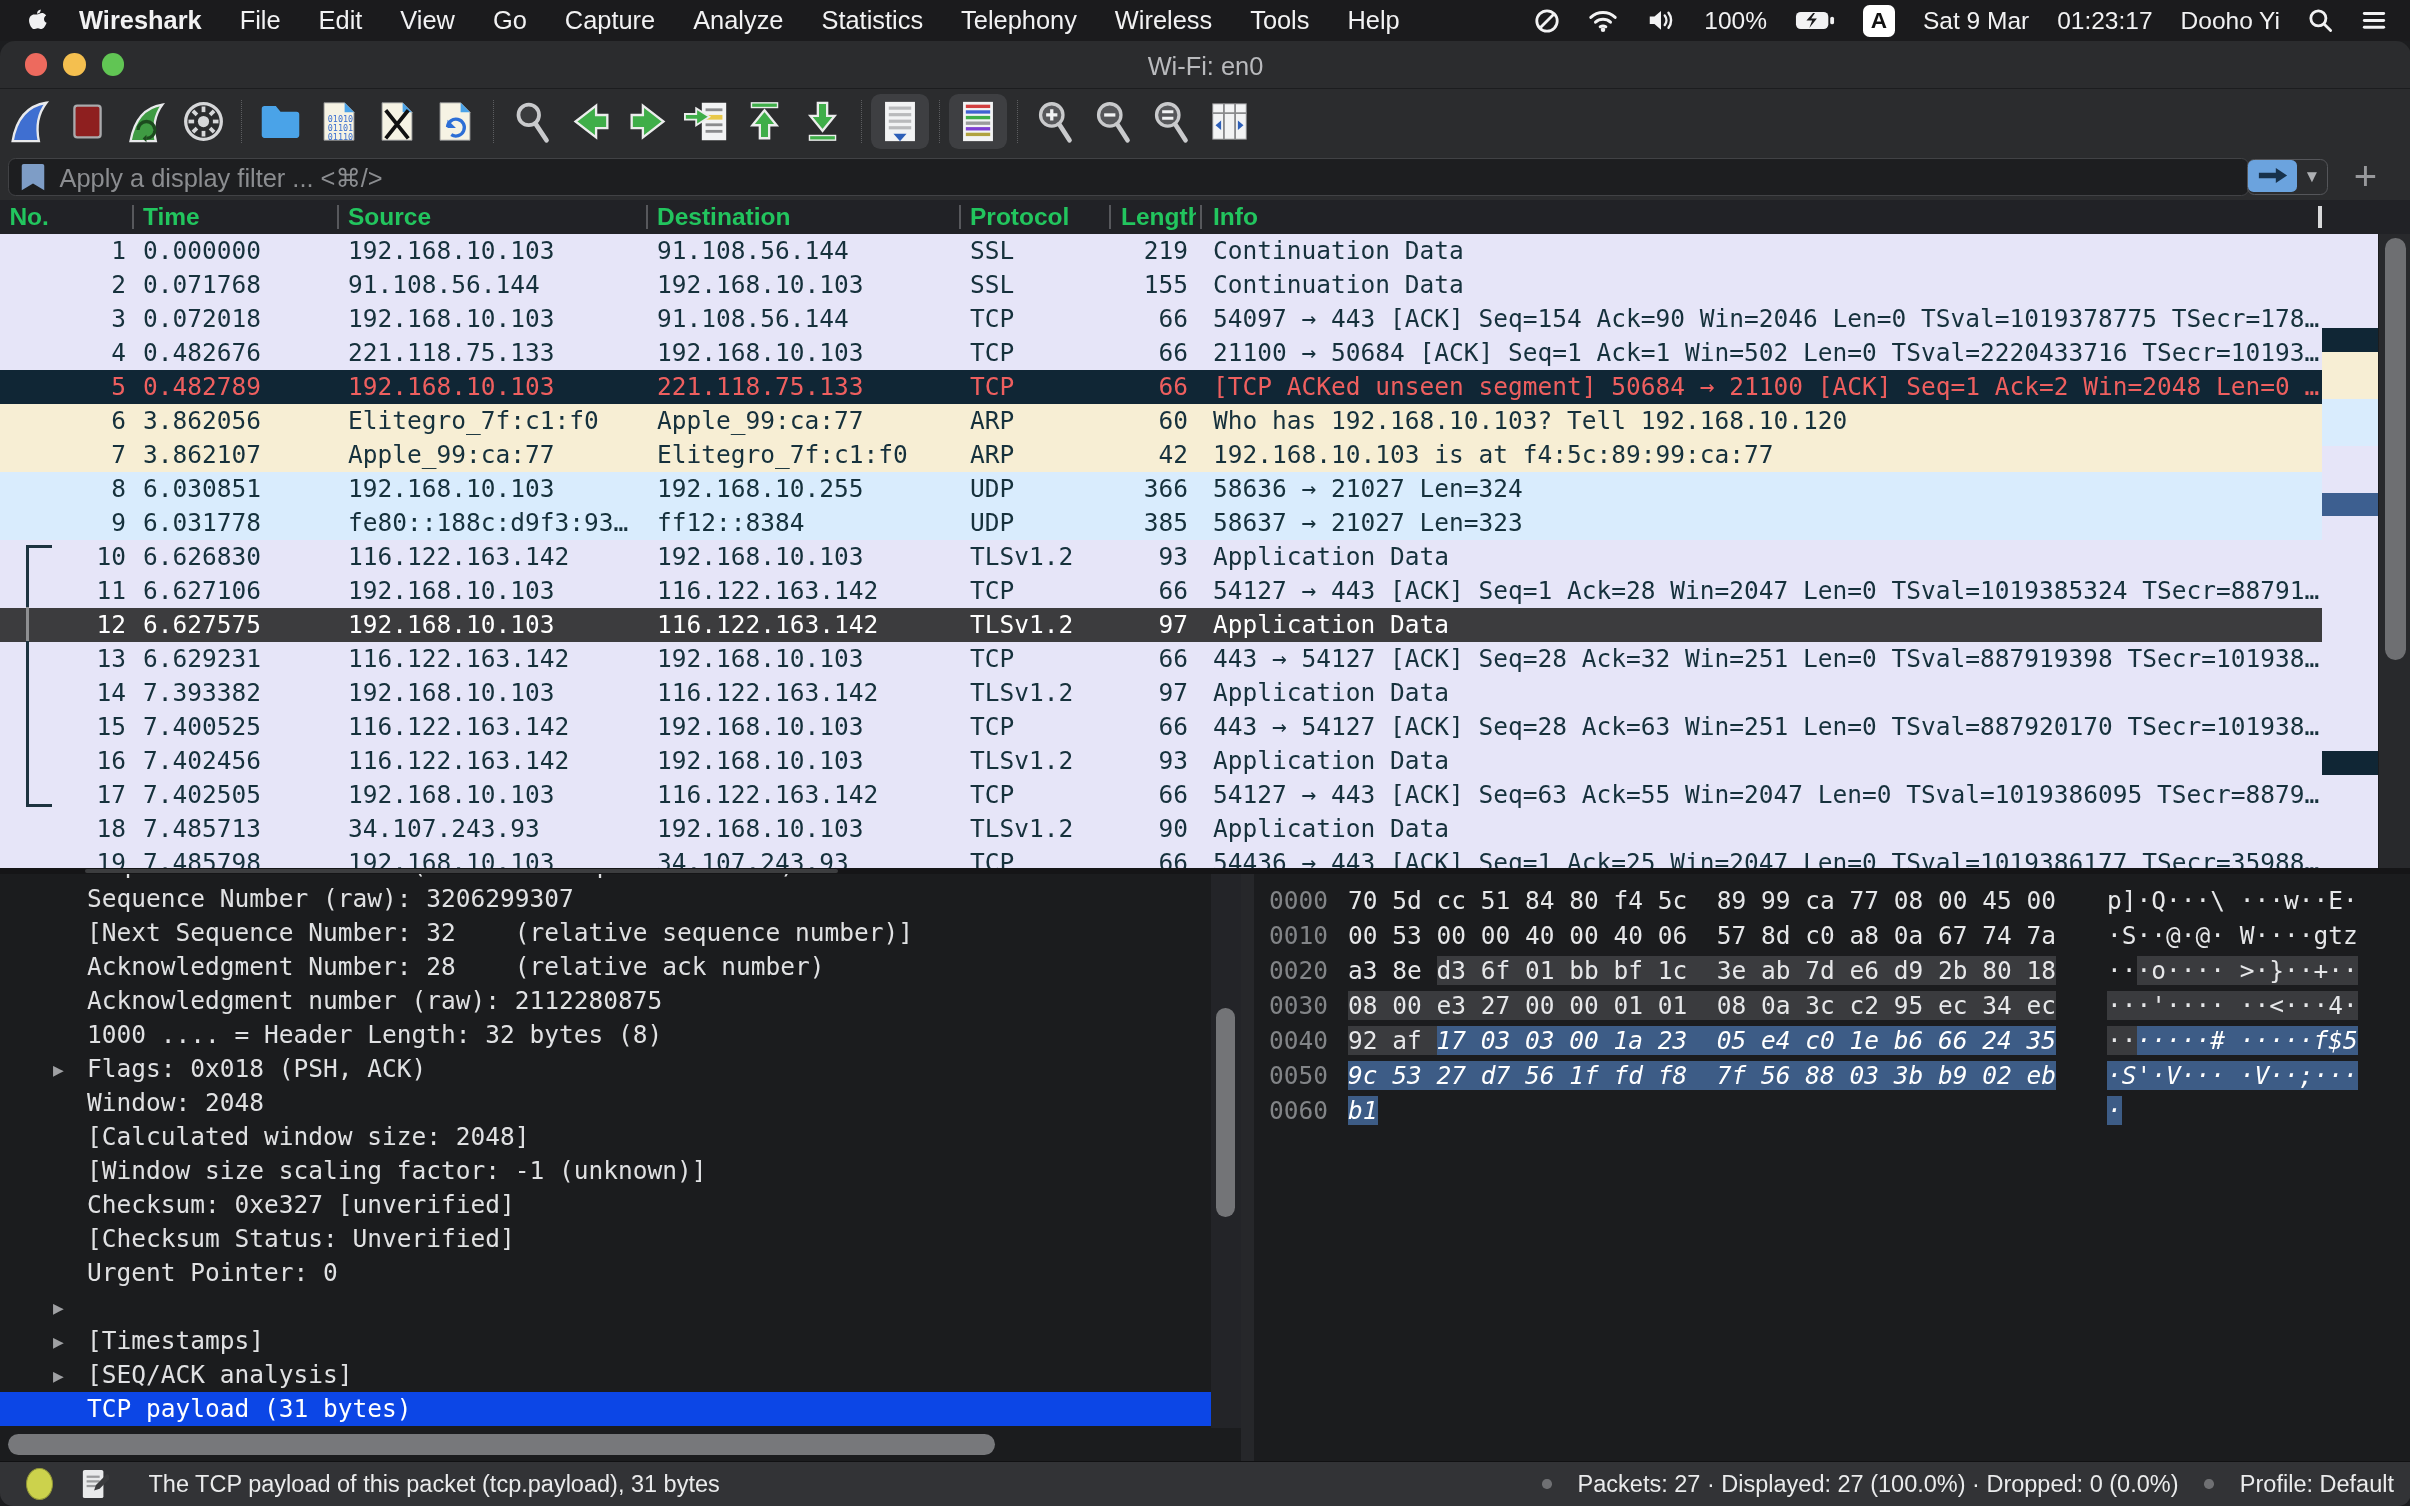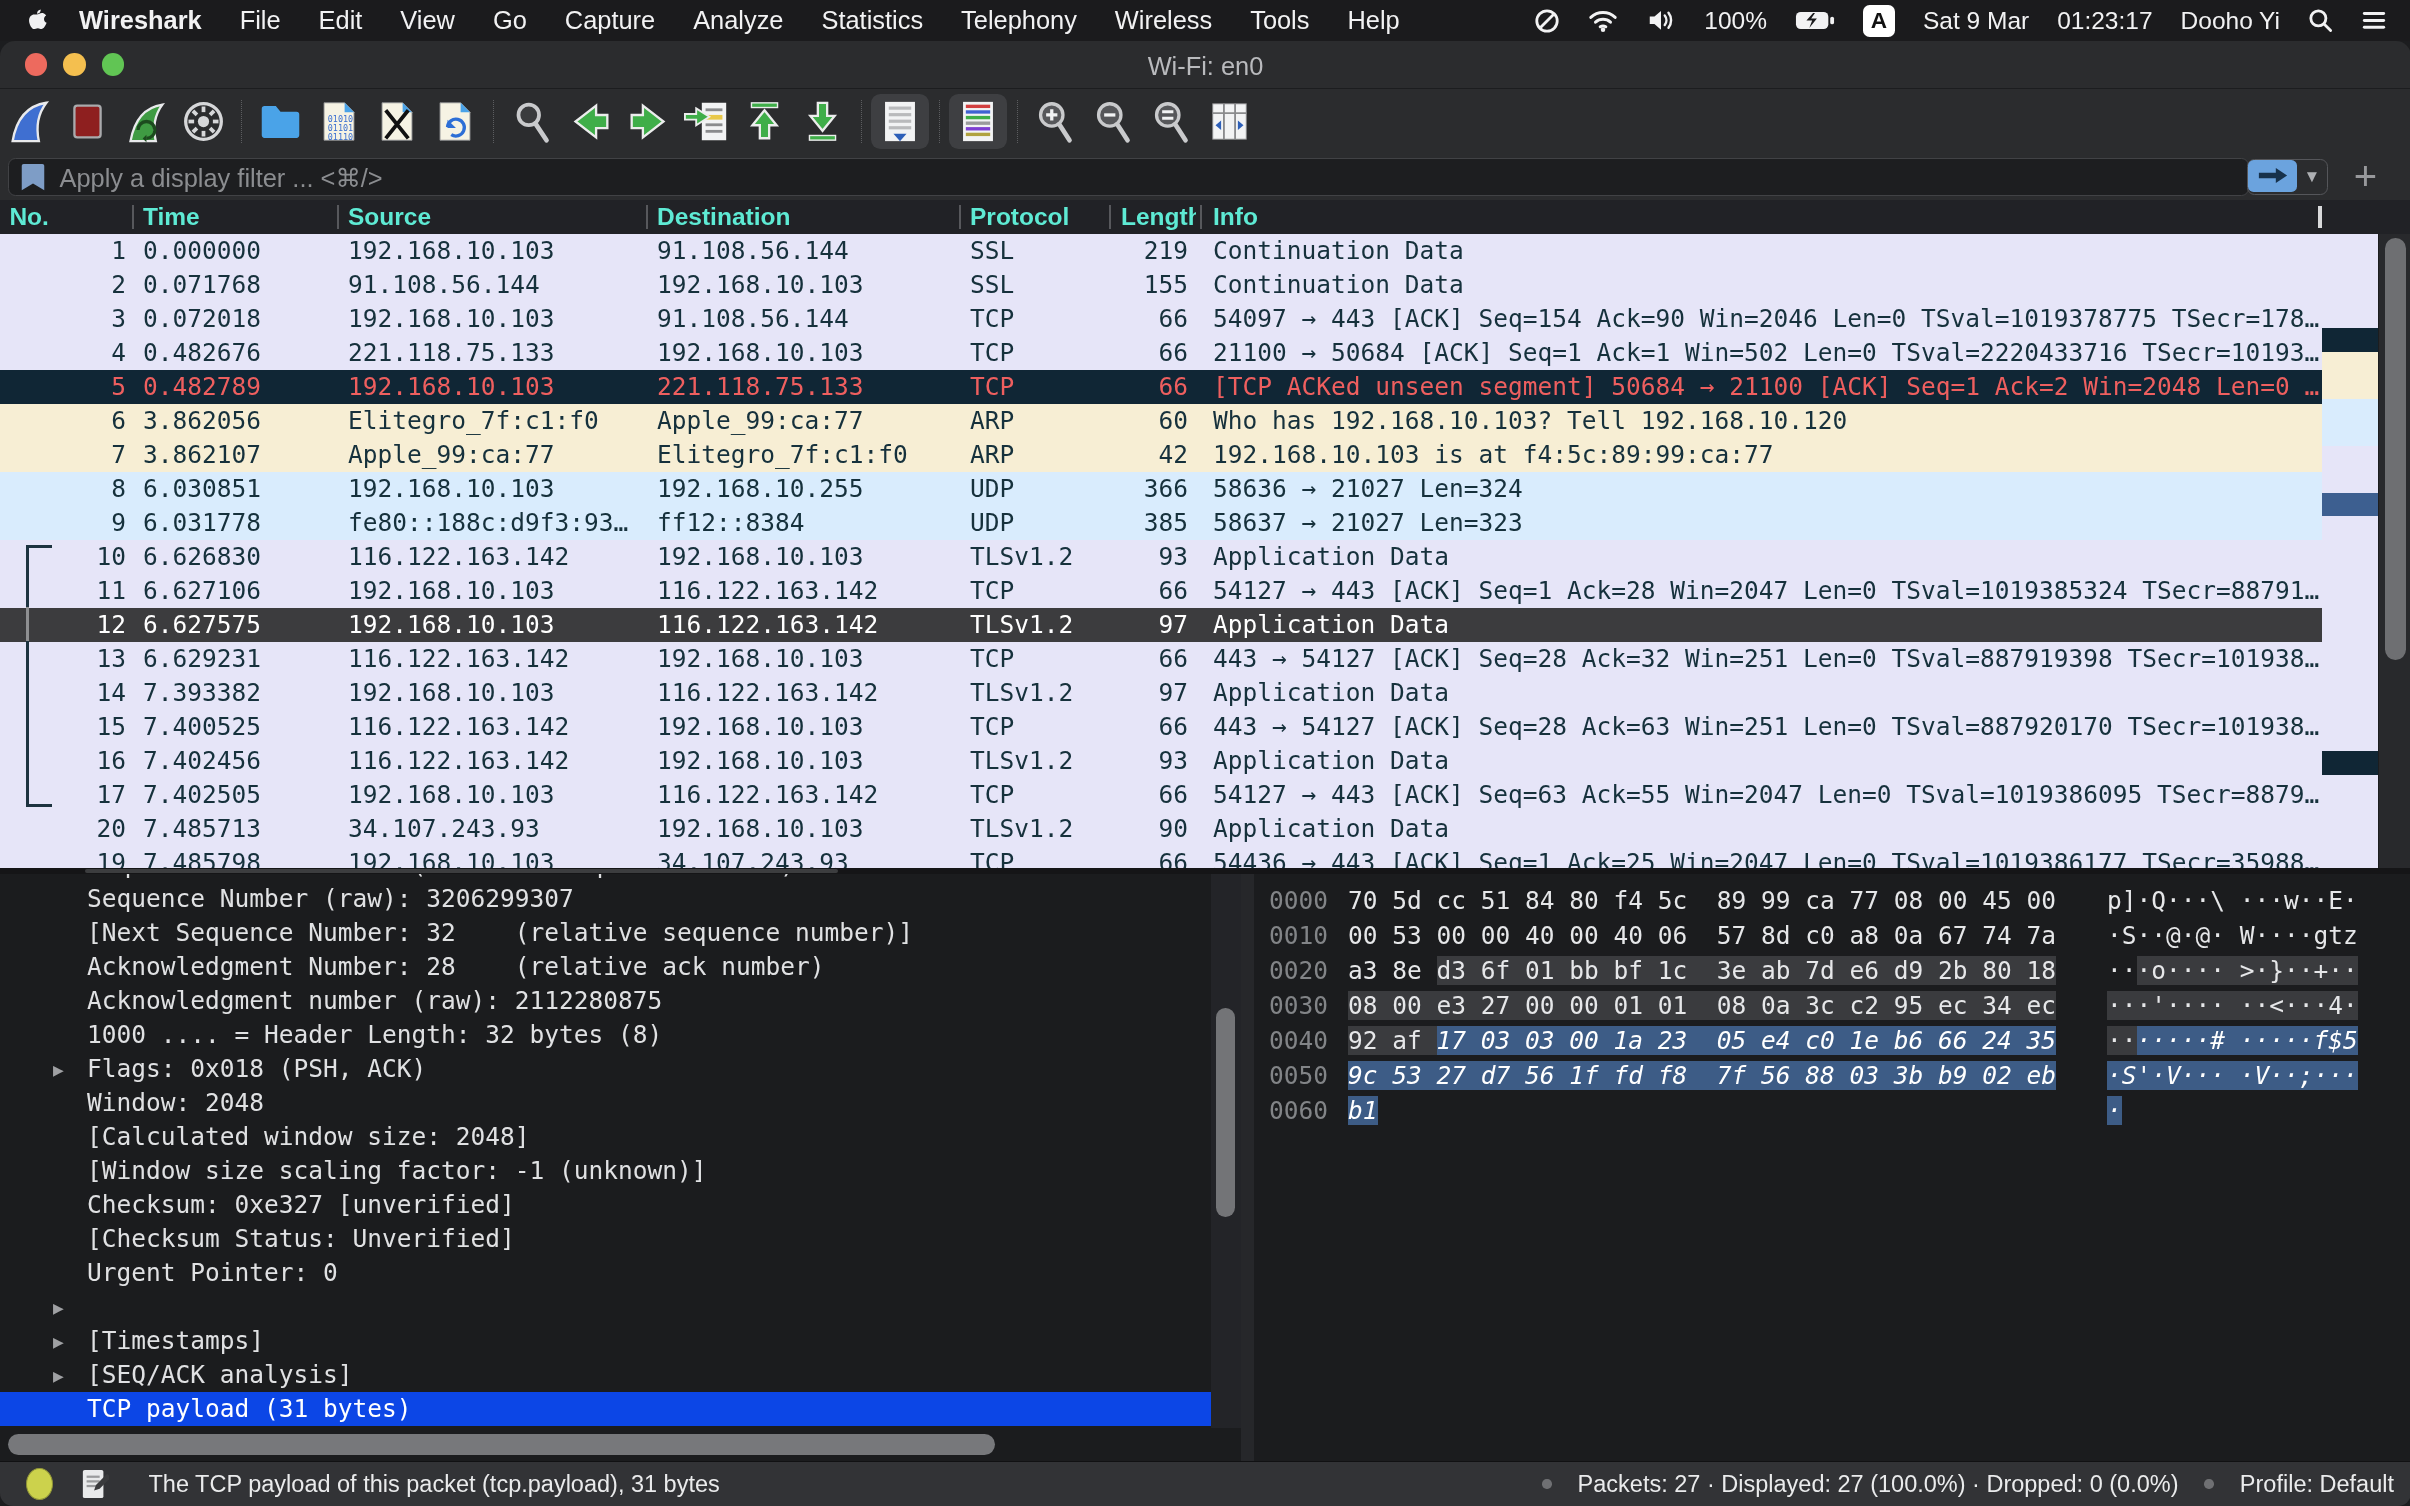--- a/index.html
+++ b/index.html
@@ -32,21 +32,21 @@
   #filter-input{position:absolute;left:7.5px;top:4.7px;right:162px;height:36px;background:#1d1e20;border:1.9px solid #414245;border-radius:7.5px;}
   #filter-bookmark{position:absolute;left:9.4px;top:2.8px;}
   #filter-ph{position:absolute;left:51px;top:0;height:36px;line-height:38px;color:#8b8d90;font-size:25.4px;white-space:pre;}
   #apply-group{position:absolute;right:83px;top:5.6px;width:81px;height:36px;border:1.9px solid #55565a;border-radius:7.5px;display:flex;box-sizing:border-box;}
   #apply-btn{width:49px;height:32px;background:#6ba3de;border-radius:5.6px;display:flex;align-items:center;justify-content:center;}
   #apply-dd{flex:1;display:flex;align-items:center;justify-content:center;color:#aeb0b3;font-size:17px;}
   #filter-add{position:absolute;right:34px;top:1.9px;color:#97989b;font-size:40px;font-weight:400;line-height:43px;}
 
   
   #colheader{position:absolute;left:0;top:200px;width:2411px;height:34px;background:#212226;}
-  .hlabel{position:absolute;top:0;height:34px;line-height:34px;color:#5eead4;font-size:24.5px;font-weight:700;overflow:hidden;white-space:pre;}
+  .hlabel{position:absolute;top:0;height:34px;line-height:34px;color:#22c55e;font-size:24.5px;font-weight:700;overflow:hidden;white-space:pre;}
   .hsep{position:absolute;top:4.7px;width:1.9px;height:24.5px;background:#57585c;}
   #hdr-tick{position:absolute;left:2318px;top:5.6px;width:3.8px;height:22.6px;background:#d8d9da;}
 
   
   #plist{position:absolute;left:0;top:234px;width:2411px;height:635px;overflow:hidden;background:#1c1d1f;}
   #rows{position:absolute;left:0;top:0;width:2322px;}
   .prow{position:relative;height:34px;background:#e6e5f8;color:#16313c;font-family:"DejaVu Sans Mono",monospace;font-size:24.5px;}
   .prow.udp{background:#d9ecfd;}
   .prow.arp{background:#f7eed4;}
   .prow.bad{background:#102635;color:#ee5f5f;}
@@ -539,21 +539,21 @@
         <div class="prow">
           <span class="cell c-no">17</span>
           <span class="cell c-time">7.402505</span>
           <span class="cell c-src">192.168.10.103</span>
           <span class="cell c-dst">116.122.163.142</span>
           <span class="cell c-proto">TCP</span>
           <span class="cell c-len">66</span>
           <span class="cell c-info">54127 → 443 [ACK] Seq=63 Ack=55 Win=2047 Len=0 TSval=1019386095 TSecr=8879…</span>
         </div>
         <div class="prow">
-          <span class="cell c-no">20</span>
+          <span class="cell c-no">18</span>
           <span class="cell c-time">7.485713</span>
           <span class="cell c-src">34.107.243.93</span>
           <span class="cell c-dst">192.168.10.103</span>
           <span class="cell c-proto">TLSv1.2</span>
           <span class="cell c-len">90</span>
           <span class="cell c-info">Application Data</span>
         </div>
         <div class="prow">
           <span class="cell c-no">19</span>
           <span class="cell c-time">7.485798</span>

